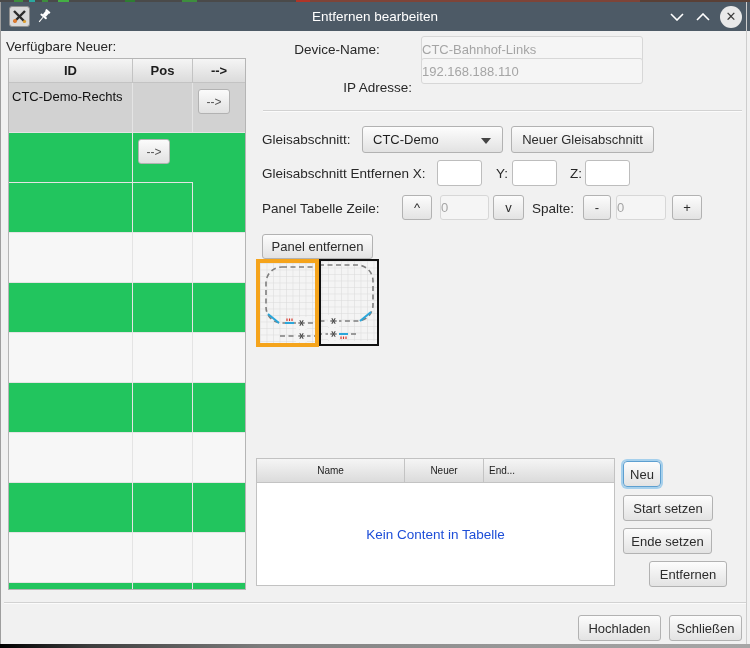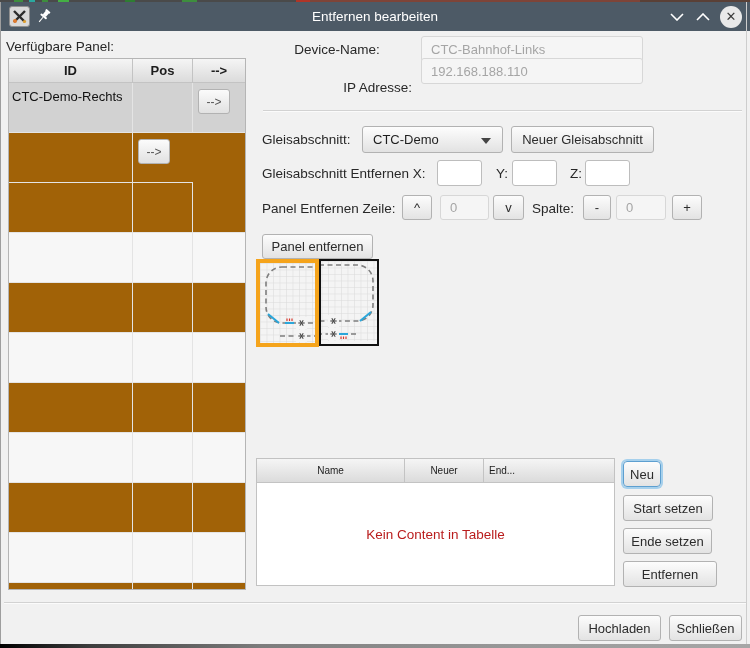--- a/index.html
+++ b/index.html
@@ -16,29 +16,29 @@
   #app-icon{position:absolute;left:9px;top:4px;width:21px;height:21px;background:#d9d9d9;border:1px solid #8f8f8f;border-radius:3px;display:flex;align-items:center;justify-content:center;}
   #pin-icon{position:absolute;left:36px;top:6px;width:16px;height:17px;}
   #win-title{position:absolute;left:0;top:0;width:100%;height:29px;line-height:29px;text-align:center;color:#ffffff;font-size:13.5px;}
   .tb-btn{position:absolute;top:5px;width:22px;height:20px;display:flex;align-items:center;justify-content:center;cursor:default;}
   #btn-shade{right:62px;}
   #btn-max{right:36px;}
   #btn-close{right:8px;top:4px;width:22px;height:22px;background:#e9e9e9;border-radius:50%;color:#3c3c3c;font-size:13px;font-weight:bold;line-height:22px;text-align:center;}
 
   
   .btn{background:linear-gradient(#fcfcfc,#e3e3e3);border:1px solid #b2b2b2;border-radius:3px;color:#2c2c2c;font-size:13px;text-align:center;position:absolute;display:flex;align-items:center;justify-content:center;}
-  .field{position:absolute;border-radius:3px;font-size:13px;display:flex;align-items:center;padding-left:9px;}
+  .field{position:absolute;border-radius:3px;font-size:13px;display:flex;align-items:center;}
   .field.disabled{background:#f5f5f5;border:1px solid #d7d7d7;color:#a5a5a5;}
   .field.enabled{background:#ffffff;border:1px solid #bdbdbd;color:#2c2c2c;}
   .lbl{position:absolute;color:#282828;font-size:13.5px;white-space:nowrap;}
   .sep{position:absolute;height:2px;border-top:1px solid #d2d2d2;border-bottom:1px solid #fbfbfb;}
 
   
   #avail-label{left:6px;top:39px;}
-  #left-table{position:absolute;left:8px;top:58px;width:238px;height:532px;border:1px solid #b5b5b5;background:#a16207;overflow:hidden;}
+  #left-table{position:absolute;left:8px;top:58px;width:238px;height:532px;border:1px solid #b5b5b5;background:#22c55e;overflow:hidden;}
   .lt-header{display:grid;grid-template-columns:124px 60px 52px;height:24px;}
   .lt-hcell{background:linear-gradient(#f5f5f5,#dbdbdb);border-right:1px solid #c3c3c3;border-bottom:1px solid #c3c3c3;font-weight:bold;font-size:13px;color:#1d1d1d;display:flex;align-items:center;justify-content:center;}
   .lt-hcell:last-child{border-right:none;}
   .lt-row{display:grid;grid-template-columns:124px 60px 52px;height:50px;position:relative;}
   .lt-cell{border-right:1px solid #e4e4e4;border-bottom:1px solid #e4e4e4;font-size:13px;color:#111;padding:6px 2px 0 3px;overflow:hidden;}
   .lt-cell.c2{border-right:none;position:relative;}
   .lt-row.sel .lt-cell{background:#d2d2d2;}
   .lt-row.alt .lt-cell{background:#f7f7f7;}
   .mv-btn{position:absolute;left:5px;top:6px;width:32px;height:25px;background:linear-gradient(#fbfbfb,#e1e1e1);border:1px solid #b2b2b2;border-radius:3px;font-size:12px;color:#555;display:flex;align-items:center;justify-content:center;}
 
@@ -78,26 +78,26 @@
   #thumb-right{left:319px;width:60px;height:87px;border:2px solid #111;}
   .thumb svg{position:absolute;top:0;}
   #thumb-left svg{left:0;}
   #thumb-right svg{left:-58px;}
 
   
   #seg-table{position:absolute;left:256px;top:458px;width:359px;height:128px;border:1px solid #c2c2c2;background:#ffffff;}
   .st-header{display:grid;grid-template-columns:148px 79px 130px;height:24px;}
   .st-hcell{background:linear-gradient(#f5f5f5,#dbdbdb);border-right:1px solid #c3c3c3;border-bottom:1px solid #c3c3c3;font-weight:normal;font-size:10px;color:#1d1d1d;display:flex;align-items:center;justify-content:center;}
   .st-hcell:last-child{border-right:none;justify-content:flex-start;padding-left:5px;}
-  #seg-empty{position:absolute;left:0;top:24px;width:100%;height:102px;display:flex;align-items:center;justify-content:center;font-size:13.5px;color:#b91c1c;}
+  #seg-empty{position:absolute;left:0;top:24px;width:100%;height:102px;display:flex;align-items:center;justify-content:center;font-size:13.5px;color:#1d4ed8;}
 
   #btn-neu{left:623px;top:461px;width:38px;height:26px;border:1px solid #5d9fd0;box-shadow:0 0 0 2px #a6d0ec;border-radius:4px;}
   #btn-start{left:623px;top:495px;width:90px;height:26px;}
   #btn-ende{left:623px;top:528px;width:89px;height:26px;}
-  #btn-entf{left:623px;top:561px;width:94px;height:26px;}
+  #btn-entf{left:649px;top:561px;width:78px;height:26px;}
 
   
   #sep-bottom{left:4px;top:602px;width:742px;}
   #btn-upload{left:578px;top:615px;width:83px;height:26px;}
   #btn-close-win{left:669px;top:615px;width:73px;height:26px;}
 
   
   #edge-left{position:absolute;left:0;top:2px;width:1px;height:643px;background:#9e9e9e;}
   #edge-right{position:absolute;right:3px;top:2px;width:1px;height:643px;background:#cdcdcd;}
   #bottom-strip{position:absolute;left:0;top:644px;width:750px;height:4px;background:linear-gradient(to right,#000 0%,#3d3d3d 12%,#7d7d7d 35%,#9a9a9a 70%,#a6a6a6 100%);}
@@ -145,21 +145,21 @@
         </svg>
     </div>
     <div class="tb-btn" id="btn-max">
       <svg width="14" height="8" viewBox="0 0 14 8">
           <polyline points="1,7 7,1 13,7" fill="none" stroke="#ffffff" stroke-width="1.6"></polyline>
         </svg>
     </div>
     <div id="btn-close" class="tb-btn">✕</div>
   </div>
 
-  <div class="lbl" id="avail-label">Verfügbare Panel:</div>
+  <div class="lbl" id="avail-label">Verfügbare Neuer:</div>
 
   <div id="left-table">
     <div class="lt-header">
       <div class="lt-hcell">ID</div>
       <div class="lt-hcell">Pos</div>
       <div class="lt-hcell">--&gt;</div>
     </div>
     <div class="lt-row sel">
       <div class="lt-cell c0">CTC-Demo-Rechts</div>
       <div class="lt-cell c1"></div>
@@ -236,21 +236,21 @@
   </div>
   <div class="btn" id="new-gleis-btn">Neuer Gleisabschnitt</div>
 
   <div class="lbl" id="gpos-label">Gleisabschnitt Entfernen X:</div>
   <div class="field enabled" id="gx-field"></div>
   <div class="lbl" id="gy-label">Y:</div>
   <div class="field enabled" id="gy-field"></div>
   <div class="lbl" id="gz-label">Z:</div>
   <div class="field enabled" id="gz-field"></div>
 
-  <div class="lbl" id="ppos-label">Panel Entfernen Zeile:</div>
+  <div class="lbl" id="ppos-label">Panel Tabelle Zeile:</div>
   <div class="btn" id="row-up">^</div>
   <div class="field disabled" id="row-field">0</div>
   <div class="btn" id="row-down">v</div>
   <div class="lbl" id="spalte-label">Spalte:</div>
   <div class="btn" id="col-minus">-</div>
   <div class="field disabled" id="col-field">0</div>
   <div class="btn" id="col-plus">+</div>
 
   <div class="btn" id="panel-remove-btn">Panel entfernen</div>
 

